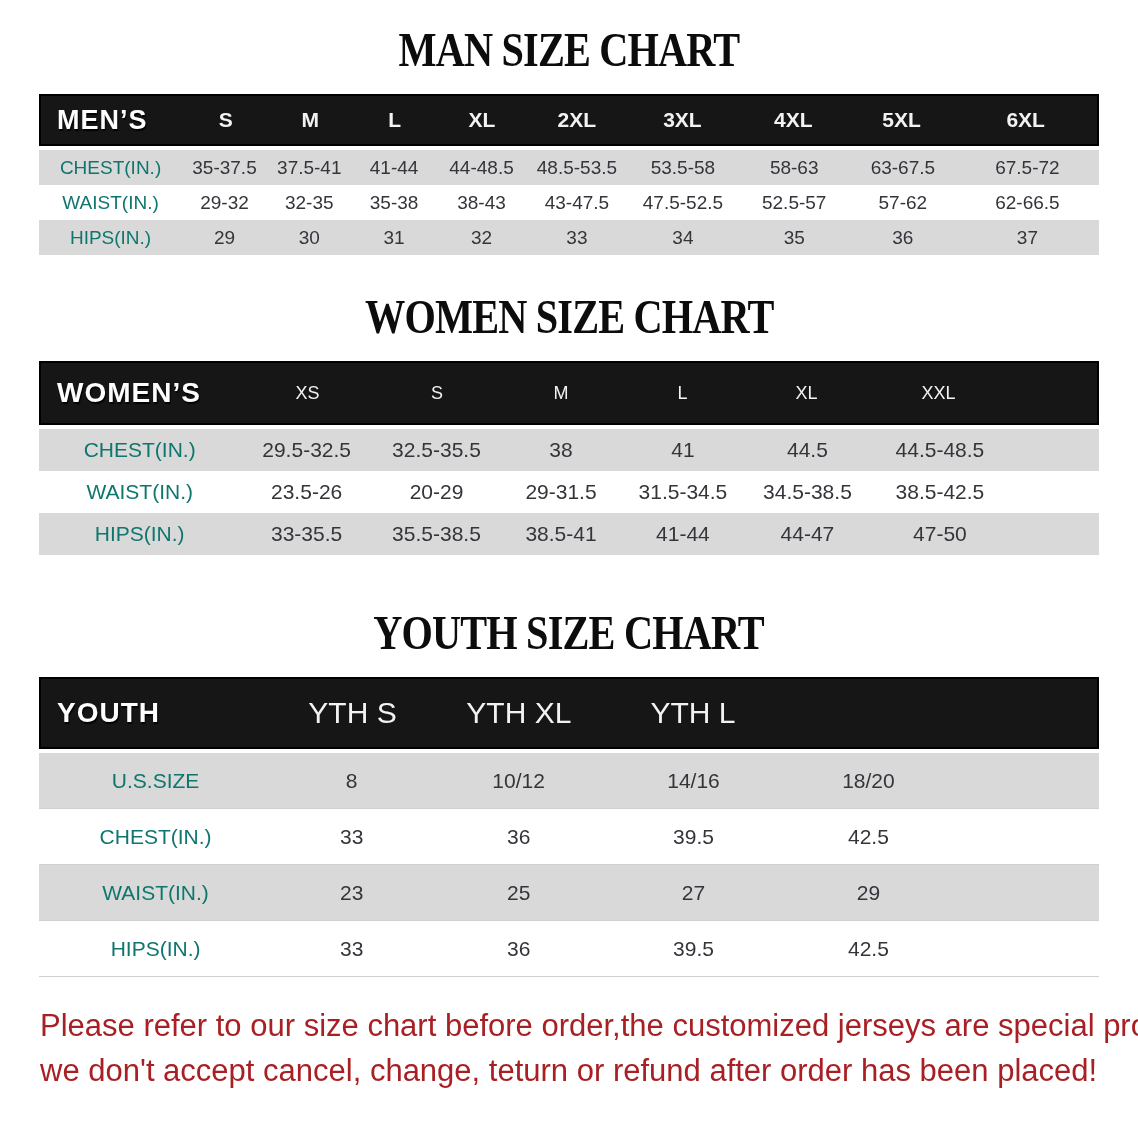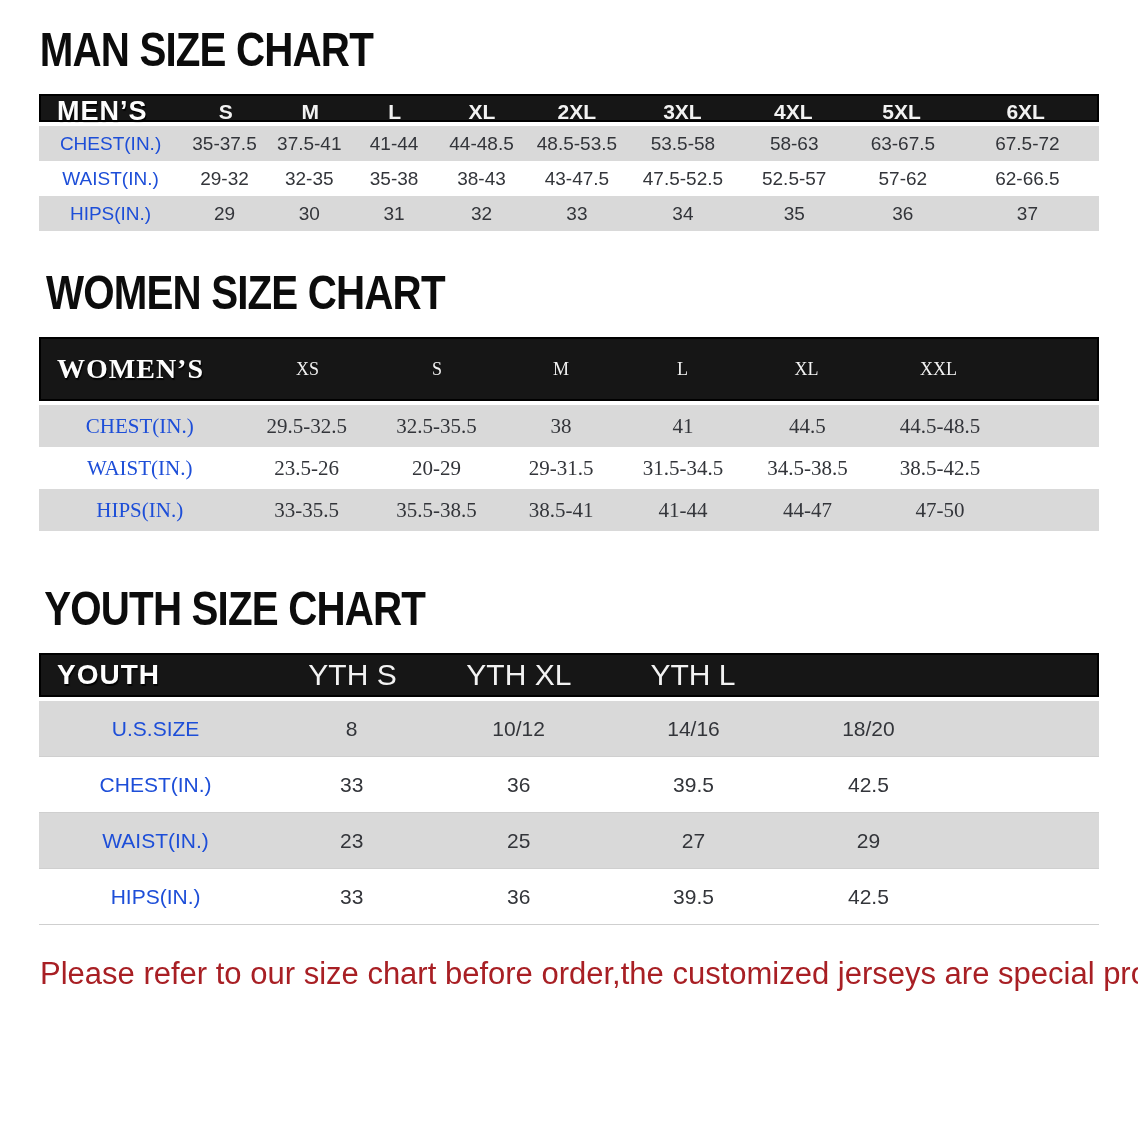--- a/index.html
+++ b/index.html
@@ -22,52 +22,52 @@
   .banner-title {
     font-size: 84px; font-weight: bold; color: #141210;
     line-height: 1; letter-spacing: 1px;
     transform: scaleX(0.80);
     text-shadow: 3px 3px 2px rgba(110, 55, 0, 0.45);
     white-space: nowrap;
   }
 
   
   .section-heading {
-    margin: 8px; line-height: 52px; height: 52px;
+    margin: 17px; text-align: center; line-height: 52px; height: 52px; font-family: Liberation Serif, serif;
   }
   .heading-man   { margin-top: 24px; }
   .heading-women { margin-top: 36px; }
   .heading-youth { margin-top: 52px; }
   .heading-text {
     display: inline-block;
     font-size: 48px; font-weight: bold; color: #0c0c0c;
     letter-spacing: -1px;
     transform: scaleX(0.84);
     white-space: nowrap;
   }
 
   
   .sizetable {
     width: 1060px;
     margin: 18px auto 0 auto;
   }
   .trow-grid { display: grid; align-items: center; }
   .t-men   .trow-grid { grid-template-columns: 13.5% 8% 8% 8% 8.5% 9.5% 10.5% 10.5% 10% 13.5%; }
-  .t-women .trow-grid { grid-template-columns: 19% 12.5% 12% 11.5% 11.5% 12% 13%; font-family: Liberation Serif, serif; }
+  .t-women .trow-grid { grid-template-columns: 19% 12.5% 12% 11.5% 11.5% 12% 13%; }
   .t-youth .trow-grid { grid-template-columns: 22% 15% 16.5% 16.5% 16.5%; }
 
   .thead {
     background: #161616;
     border: 2px solid #000;
     color: #fff;
     margin-bottom: 4px;
   }
-  .t-men   .thead { height: 28px; }
+  .t-men   .thead { height: 52px; }
   .t-women .thead { height: 64px; }
-  .t-youth .thead { height: 44px; }
+  .t-youth .thead { height: 72px; }
 
   .hlabel {
     font-weight: bold; padding-left: 16px; letter-spacing: 1px;
     color: #fdfdfd; white-space: nowrap;
     text-shadow: 1px 2px 1px rgba(0,0,0,0.9);
   }
   .t-men   .hlabel { font-size: 27px; }
   .t-women .hlabel { font-size: 28px; }
   .t-youth .hlabel { font-size: 28px; }
 
@@ -77,21 +77,21 @@
   .t-youth .hsize { font-size: 30px; font-weight: 400; }
 
   .trow { }
   .trow.gray  { background: #d9d9d9; }
   .trow.white { background: #ffffff; }
   .t-men   .trow { height: 35px; font-size: 19px; }
   .t-women .trow { height: 42px; font-size: 21px; }
   .t-youth .trow { height: 56px; font-size: 21px; }
   .t-youth .trow { border-bottom: 1px solid #cfcfcf; }
 
-  .rlabel { text-align: center; color: #1d4ed8; white-space: nowrap; }
+  .rlabel { text-align: center; color: #0f766e; white-space: nowrap; }
   .rval   { text-align: center; color: #33353a; white-space: nowrap; }
 
   
   .disclaimer {
     margin: 26px 20px 0 40px;
     color: #a81f24;
   }
   .disclaimer p {
     margin: 0; font-size: 31px; line-height: 45px;
     letter-spacing: 0; white-space: nowrap;
@@ -240,15 +240,16 @@
           <div class="rval">33</div>
           <div class="rval">36</div>
           <div class="rval">39.5</div>
           <div class="rval">42.5</div>
         </div>
       </div>
   </section>
 
   <footer class="disclaimer">
     <p>Please refer to our size chart before order,the customized jerseys are special products,</p>
+    <p>we don't accept cancel, change, teturn or refund after order has been placed!</p>
   </footer>
 
 </div>
 
 </body></html>

